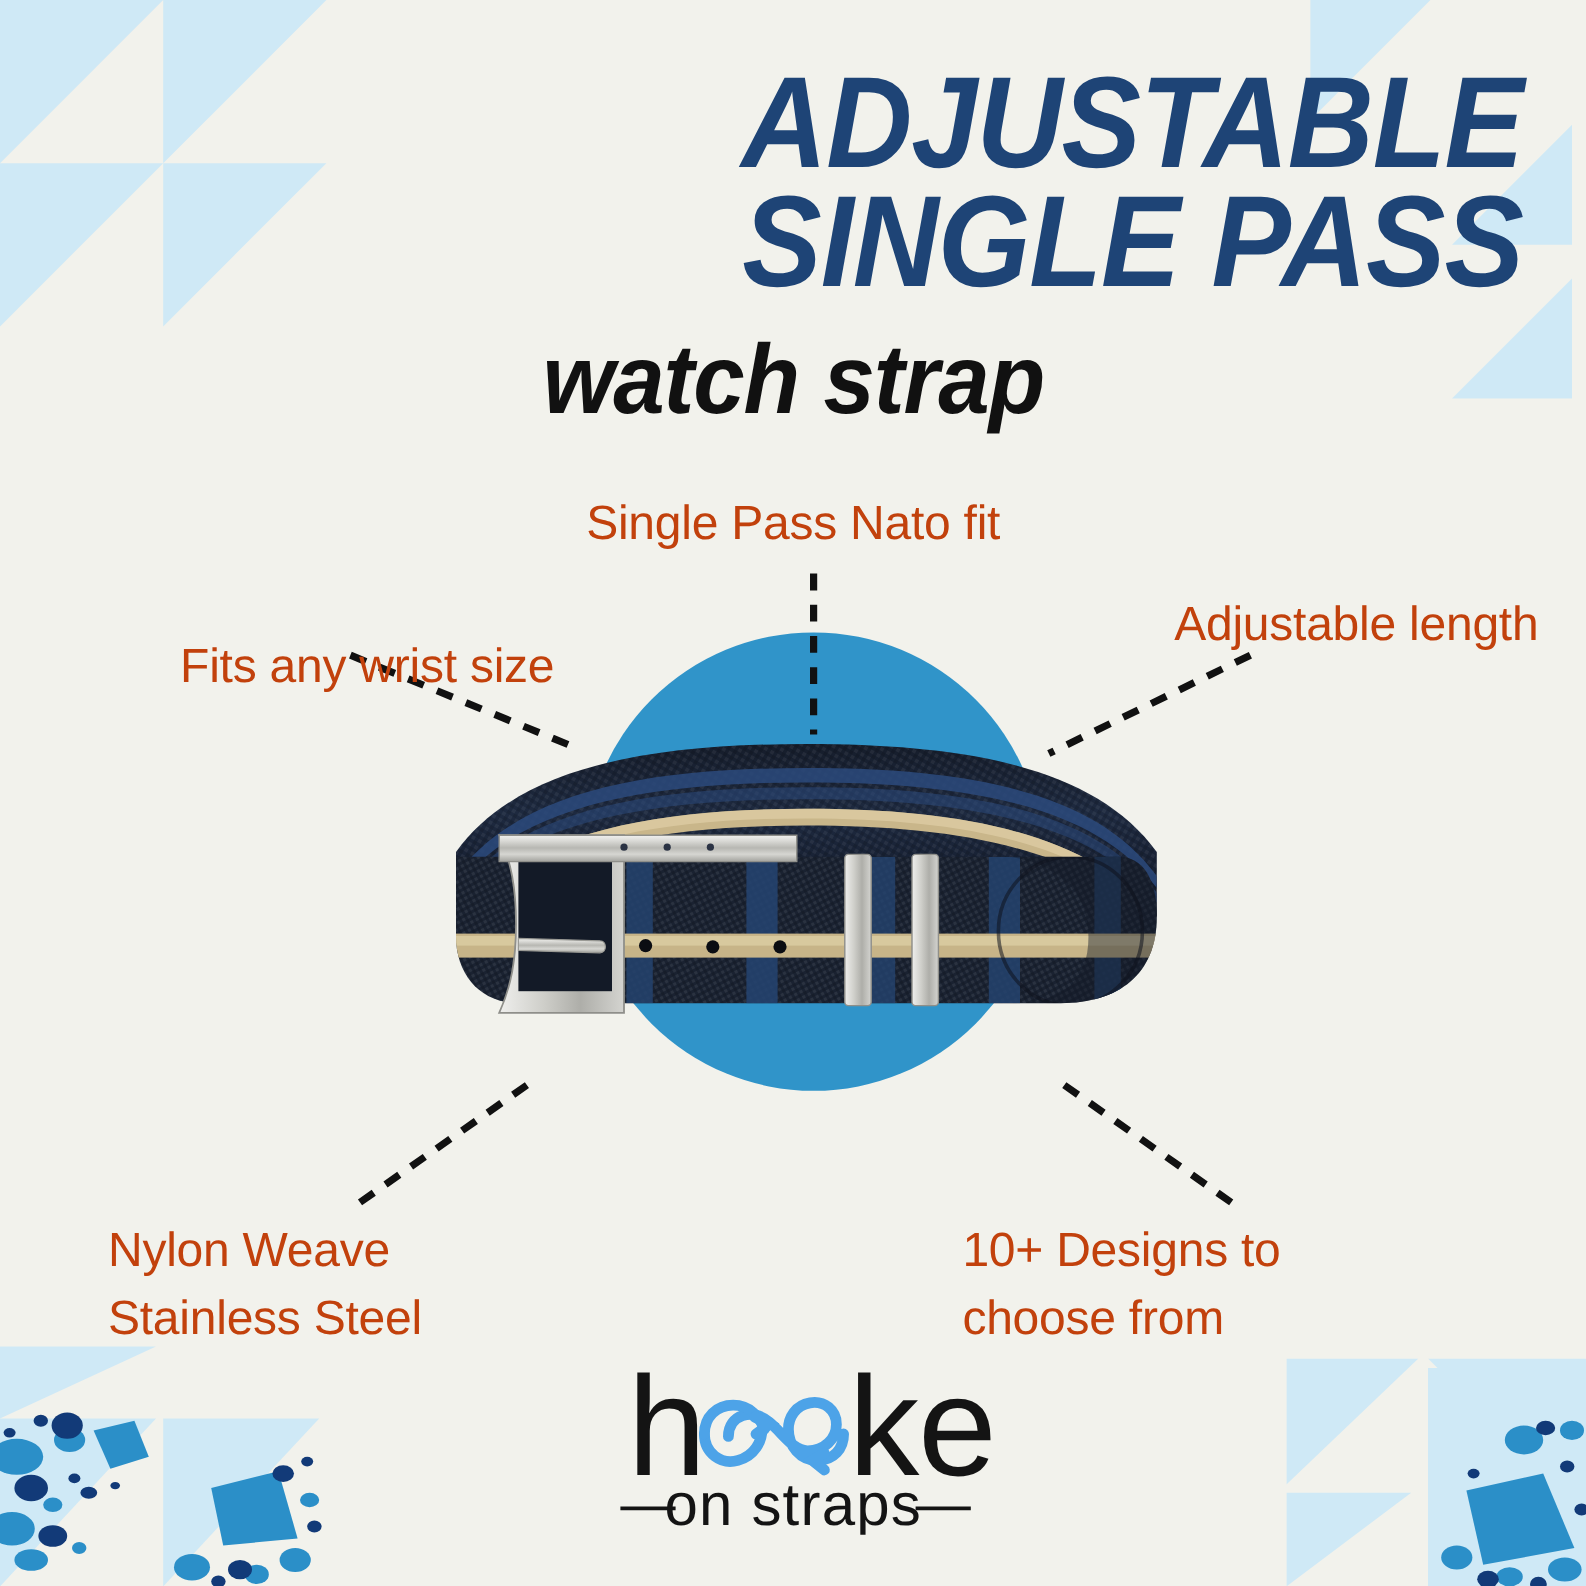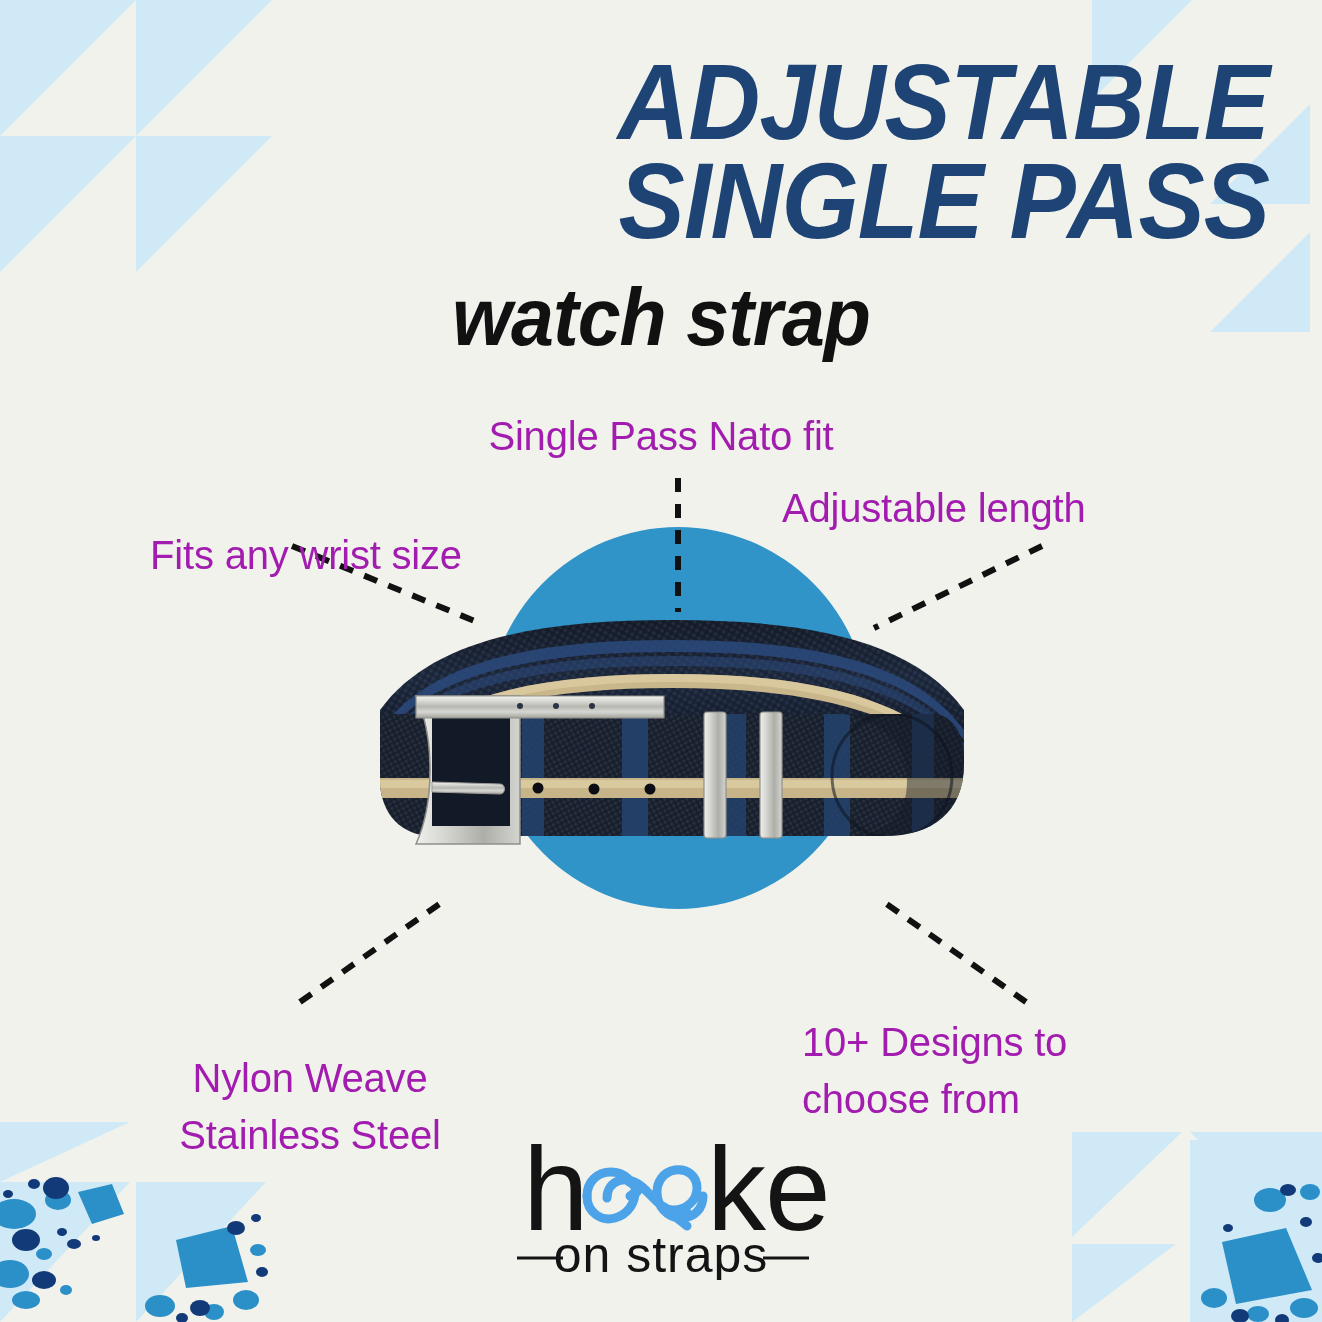--- a/index.html
+++ b/index.html
@@ -83,32 +83,32 @@
     position: absolute;
     left: 372px;
     top: 614px;
     width: 600px;
     height: 300px;
   }
 
   
   .label {
     position: absolute;
-    color: #a21caf;
+    color: #c2410c;
     font-family: "Liberation Sans", sans-serif;
     font-weight: 400;
     font-size: 40px;
     line-height: 1.42;
     white-space: pre-line;
     letter-spacing: -0.2px;
   }
   .label.l-top      { left: 0; right: 0; top: 408px; text-align: center; }
   .label.l-left     { left: 56px; top: 492px; width: 500px; text-align: center; margin-top: 35px; }
-  .label.l-right    { right: 40px; top: 480px; width: 500px; text-align: left; }
-  .label.l-botleft  { left: 90px; top: 1014px; width: 440px; text-align: center; margin-top: 36px; }
+  .label.l-right    { right: 40px; top: 492px; width: 500px; text-align: right; }
+  .label.l-botleft  { left: 90px; top: 1014px; width: 440px; text-align: left; }
   .label.l-botright { right: 80px; top: 1014px; width: 440px; text-align: left; }
 
   
   .leaders {
     position: absolute;
     left: 0; top: 0;
     width: 1322px; height: 1322px;
     pointer-events: none;
   }
 

